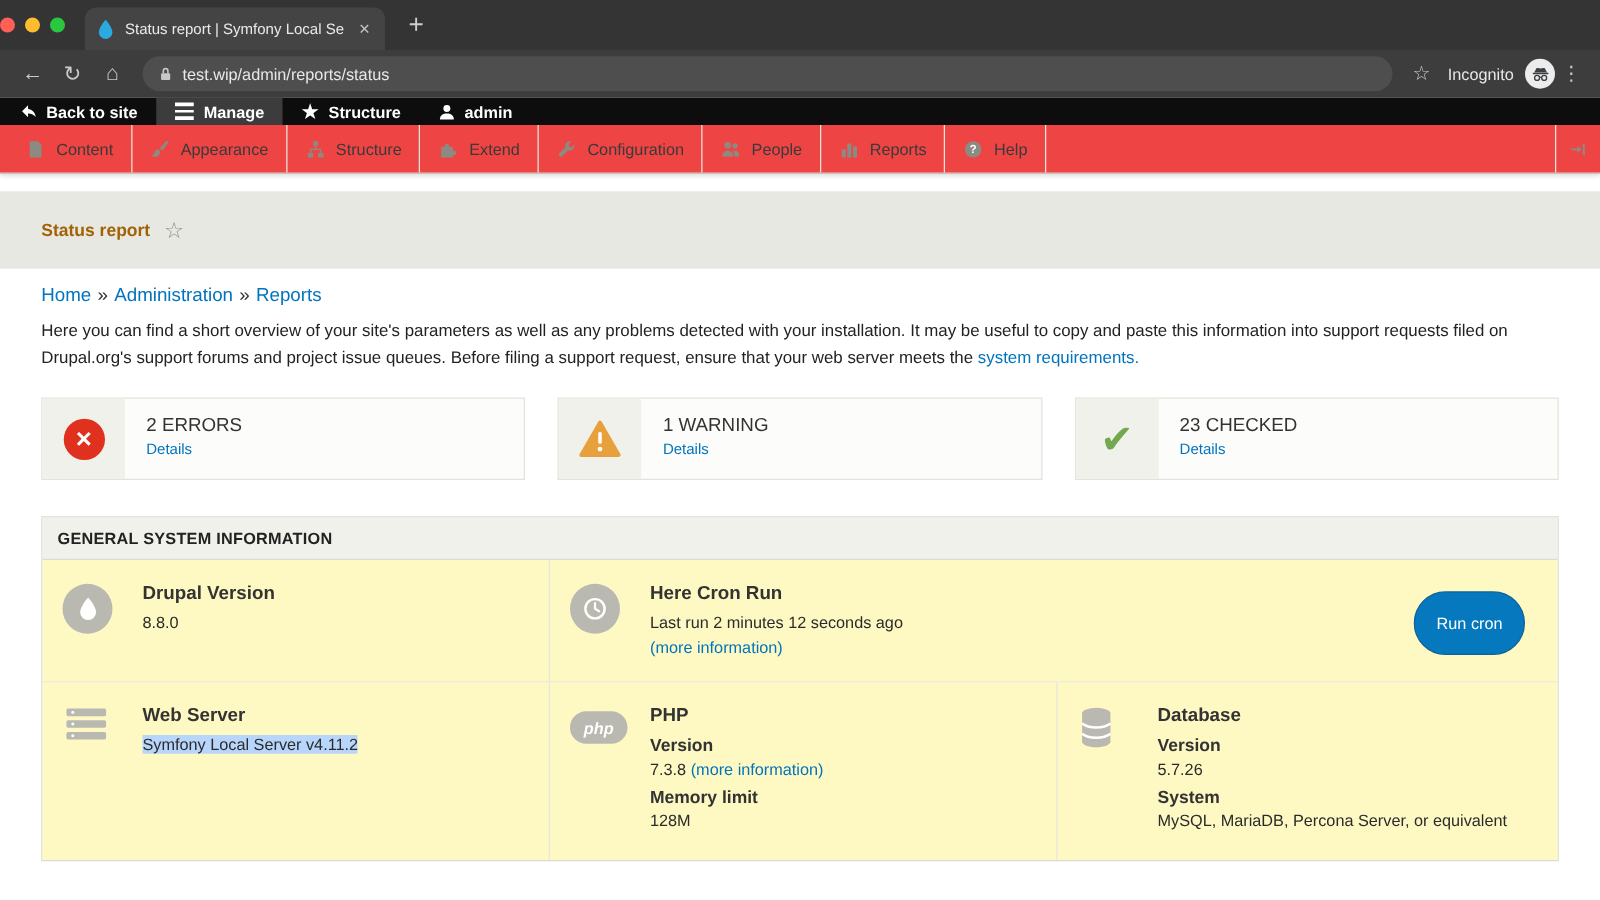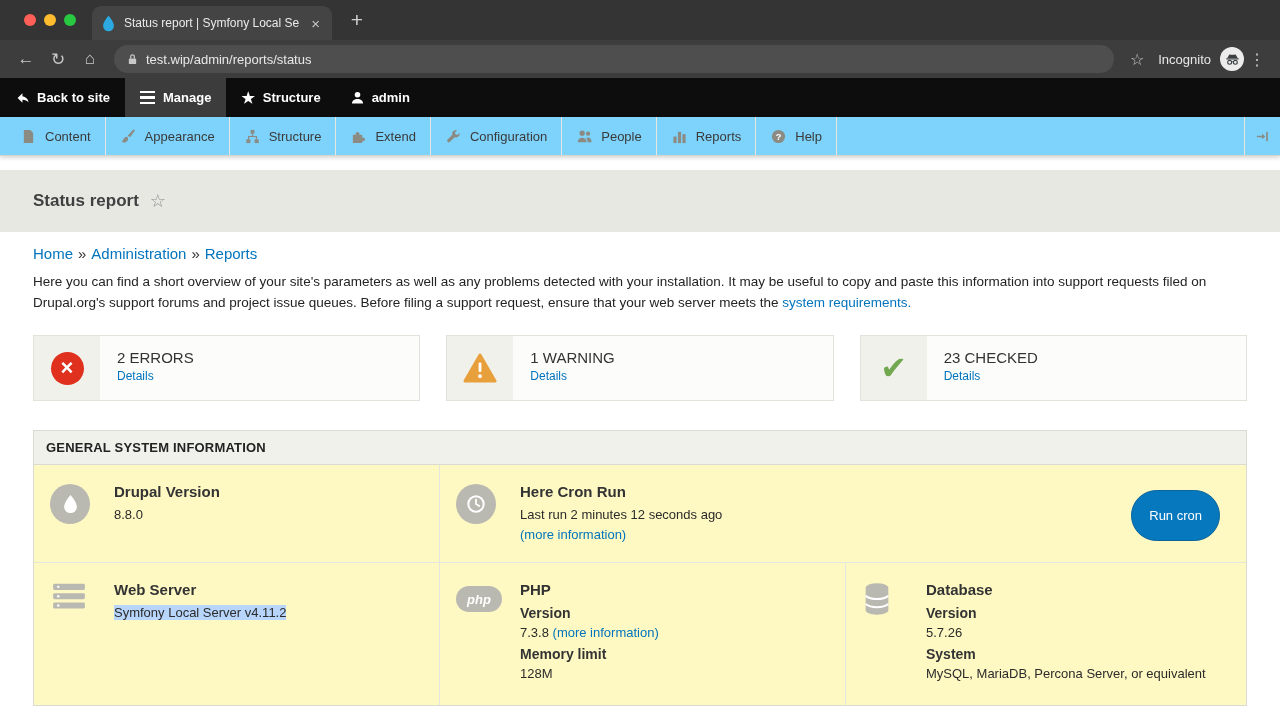--- a/index.html
+++ b/index.html
@@ -1,21 +1,21 @@
 <!DOCTYPE html>
 <html><head>
 <meta charset="utf-8">
 <style>
   *{box-sizing:border-box;margin:0;padding:0}
   html,body{width:1280px;height:720px;overflow:hidden;background:#fff;
     font-family:"Liberation Sans",sans-serif}
   .screen{width:1280px;height:720px;display:flex;flex-direction:column}
 
   
-  .tab-strip{height:40px;background:#343434;display:flex;align-items:flex-end;padding-left:24px;flex:none}
+  .tab-strip{height:40px;background:#343434;display:flex;align-items:flex-end;padding-left:0;flex:none}
   .traffic{display:flex;gap:8px;align-items:center;align-self:center;margin-right:16px}
   .tl{width:12px;height:12px;border-radius:50%;display:inline-block}
   .tl.red{background:#fe5f57}.tl.yellow{background:#febc2e}.tl.green{background:#28c840}
   .tab{height:34px;width:240px;background:#444;border-radius:9px 9px 0 0;display:flex;
     align-items:center;padding:0 9px;gap:8px;color:#eaeaea}
   .favicon{width:15px;height:17px;flex:none;display:flex}
   .tab-title{font-size:12px;white-space:nowrap;overflow:hidden;flex:1}
   .tab-close{color:#c4c4c4;font-size:15px;line-height:1;padding:0 3px;cursor:default}
   .new-tab{align-self:center;color:#cfcfcf;font-size:21px;font-weight:300;margin-left:12px;width:26px;text-align:center}
 
@@ -23,41 +23,41 @@
   .nav-btn{color:#c9c9c9;font-size:17px;width:32px;height:30px;display:flex;align-items:center;justify-content:center}
   .urlbar{flex:1;height:28px;background:#4e4e4e;border-radius:14px;display:flex;align-items:center;
     padding:0 13px;gap:8px;margin:0 8px;color:#e8e8e8;font-size:13px}
   .star-btn{color:#c9c9c9;font-size:16px;width:30px;text-align:center}
   .incog-label{color:#e8e8e8;font-size:13px;margin:0 9px 0 6px}
   .incog-badge{width:24px;height:24px;border-radius:50%;background:#ececec;display:flex;
     align-items:center;justify-content:center;flex:none}
   .dots{color:#c9c9c9;font-size:16px;width:26px;text-align:center}
 
   
-  .dtoolbar{height:39px;background:#0d0d0d;display:flex;align-items:stretch;color:#fff;flex:none}
+  .dtoolbar{height:22px;background:#0d0d0d;display:flex;align-items:stretch;color:#fff;flex:none}
   .dt-item{display:flex;align-items:center;gap:8px;padding:0 15px;font-size:13px;font-weight:bold}
   .dt-item.active{background:#3c3c3c}
   .hamburger{display:flex;flex-direction:column;gap:3px}
   .hamburger i{width:15px;height:2.5px;background:#fff;display:block}
   .dt-star{font-size:15px;line-height:1}
 
   
-  .amenu{height:39px;background:#7dd3fc;display:flex;align-items:stretch;flex:none;
+  .amenu{height:39px;background:#ef4444;display:flex;align-items:stretch;flex:none;
     border-bottom:1px solid #d4d4cc;box-shadow:0 2px 4px rgba(0,0,0,.16);position:relative;z-index:2}
   .mi{display:flex;align-items:center;gap:8px;padding:0 14px;font-size:13px;color:#3a3a3a;
     border-right:1px solid #e6e6e0;text-decoration:none}
   .mi:first-child{margin-left:6px}
   .mi-icon{width:17px;height:17px;display:flex;align-items:center;justify-content:center}
   .tray-toggle{margin-left:auto;border-left:1px solid #e6e6e0;width:36px;display:flex;
     align-items:center;justify-content:center}
 
   
   .spacer{height:14px;background:#fff;flex:none}
   .pheader{height:62px;background:#e8e8e3;display:flex;align-items:center;padding:0 33px;gap:11px;flex:none}
-  .ptitle{font-size:17px;font-weight:bold;color:#404040}
+  .ptitle{font-size:14px;font-weight:bold;color:#a16207}
   .title-star{color:#8f8f8f;font-size:18px}
 
   .content{padding:0 33px;flex:1;background:#fff}
   .breadcrumb{margin-top:13px;font-size:15px;color:#333}
   .breadcrumb a{color:#0074bd;text-decoration:none}
   .bc-sep{margin:0 5px;color:#333}
   .intro{margin-top:9px;font-size:13.5px;line-height:21px;color:#232323;max-width:1214px}
   .intro a{color:#0074bd;text-decoration:none}
 
   .cards{display:flex;gap:26px;margin-top:22px}

